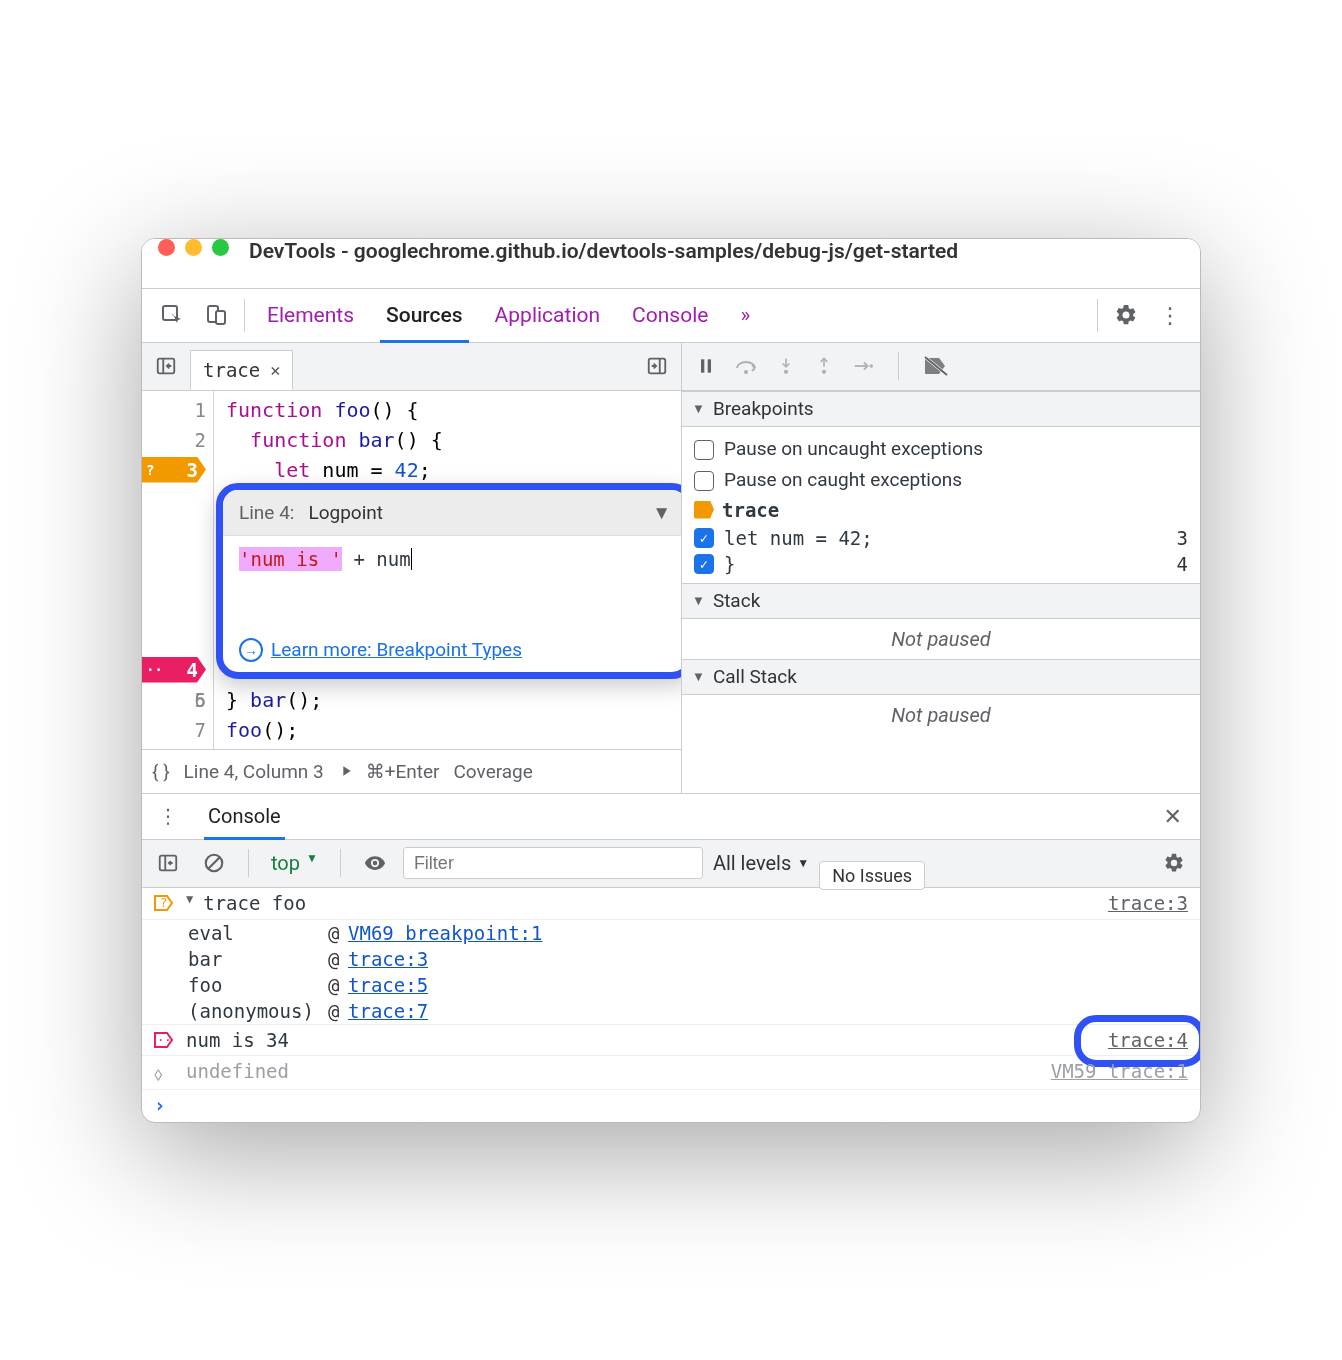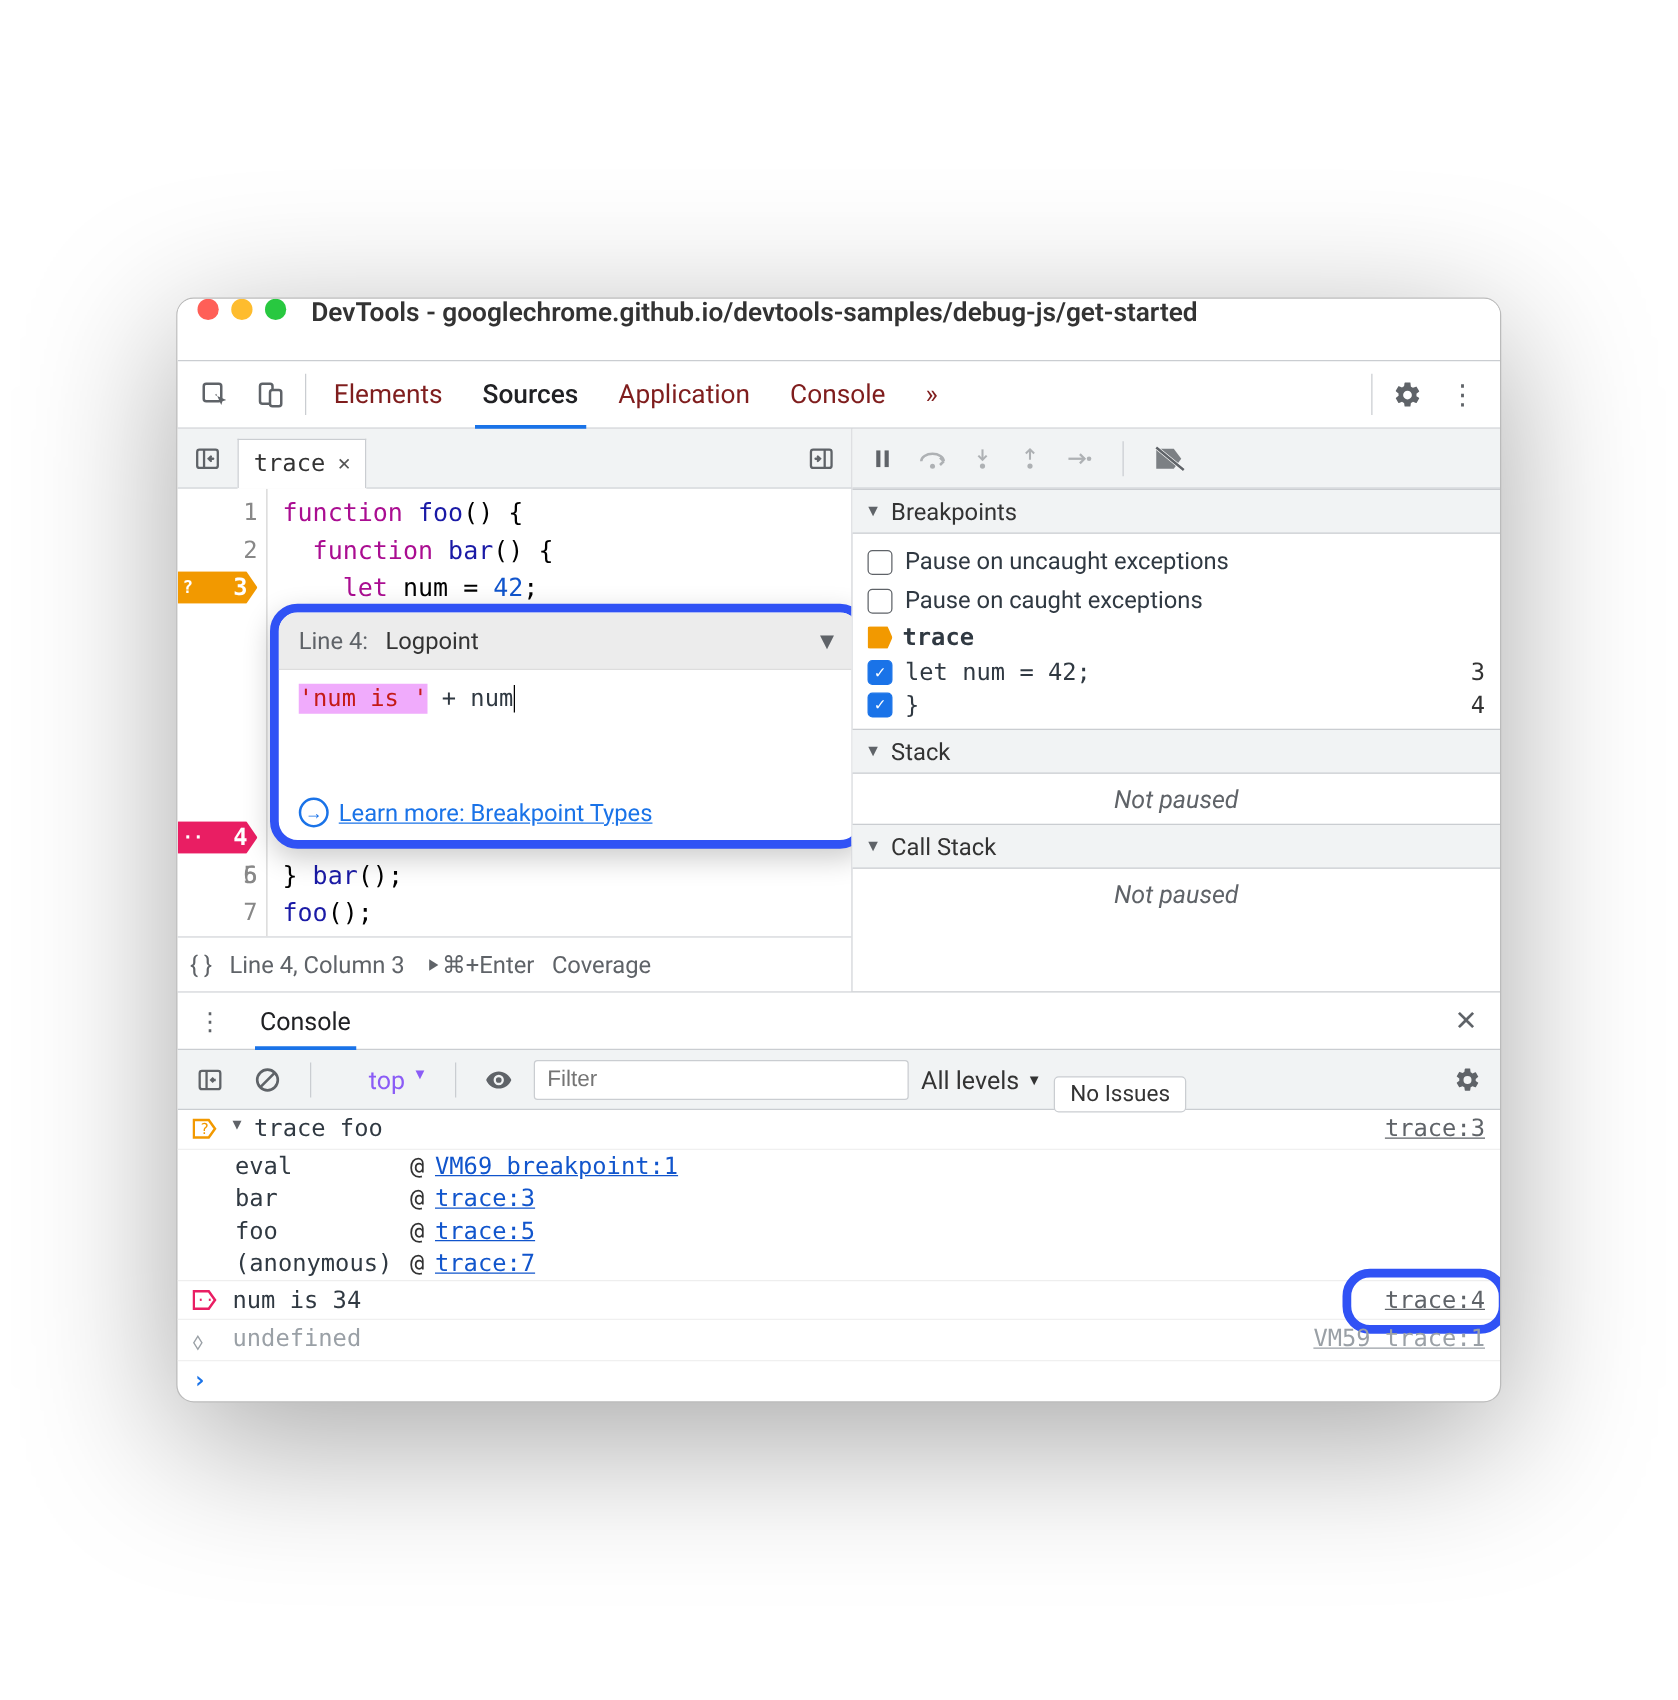--- a/index.html
+++ b/index.html
@@ -67,21 +67,21 @@
     width: 44px;
     display: flex; align-items: center; justify-content: center;
     color: #5f6368;
   }
   .iconbtn.sm { width: 36px; }
   .tabs-row .divider, .vdiv { width: 1px; background: var(--border); margin: 10px 6px; }
   .tabs-row .tabs { display: flex; align-items: stretch; }
   .tab {
     padding: 0 16px;
     display: flex; align-items: center;
-    color: #7f1d1d;
+    color: #a21caf;
     font-size: 21px;
     position: relative;
   }
   .tab.active { color: #202124; font-weight: 500; }
   .tab.active::after {
     content: ""; position: absolute; left: 10px; right: 10px; bottom: -1px;
     height: 3px; background: var(--accent-blue);
   }
   .tabs-row .spacer { flex: 1; }
   
@@ -180,21 +180,21 @@
     height: 46px; display: flex; align-items: center; padding: 0 8px; gap: 8px;
     border-bottom: 1px solid var(--border);
   }
   .drawer .hdr .ctab { position: relative; padding: 0 14px; height: 100%; display:flex;align-items:center; color:#202124; }
   .drawer .hdr .ctab::after { content:""; position:absolute; left:10px; right:10px; bottom:-1px; height:3px; background:var(--accent-blue); }
   .drawer .hdr .x { margin-left:auto; font-size:22px; color:#5f6368; padding:0 10px; }
   .drawer .toolbar {
     height: 48px; display: flex; align-items: center; gap: 10px; padding: 0 8px;
     border-bottom: 1px solid var(--border); background: var(--bg-grey);
   }
-  .drawer .toolbar .ctx { display:flex; align-items:flex-start; gap:6px; color:#8b5cf6; padding:0 6px;margin-left:24px; }
+  .drawer .toolbar .ctx { display:flex; align-items:flex-start; gap:6px; color:#15803d; padding:0 6px; }
   .drawer .toolbar input {
     flex: 0 0 300px; height: 32px; border:1px solid var(--border); border-radius:3px;
     padding: 0 10px; font-size: 18px; background:#fff;
   }
   .drawer .toolbar .lvls { color:#333; display:flex; align-items:center; gap:6px; }
   .drawer .toolbar .btn {
     border:1px solid var(--border); border-radius:4px; padding:3px 12px; background:#fff; color:#333; font-size:18px;margin-top:24px;
   }
   .console-body { font-family: ui-monospace, Menlo, monospace; font-size: 19px; }
   .crow { display:flex; padding: 4px 12px; border-bottom: 1px solid #f0f0f0; align-items:flex-start; gap:10px; min-height:32px; position:relative; }
@@ -340,21 +340,21 @@
         </div>
       <div class="line" style="top: 324px;">
               <span class="ln">7</span>
               <span class="code"><span class="fn">foo</span>();</span>
             </div>
           </div>
 
       <div class="statusbar">
         <span class="pf mono">{ }</span>
         <span>Line 4, Column 3</span>
-        <span style="display:flex;align-items:center;gap:0;text-align:center;">
+        <span style="display:flex;align-items:center;gap:12px;text-align:center;">
           <svg width="16" height="16" viewBox="0 0 24 24" fill="#5f6368">
                 <path d="M8 5v14l11-7z"></path>
               </svg>
           <span>⌘+Enter</span>
         </span>
         <span>Coverage</span>
       </div>
     </div>
 
     <div class="right-col">

